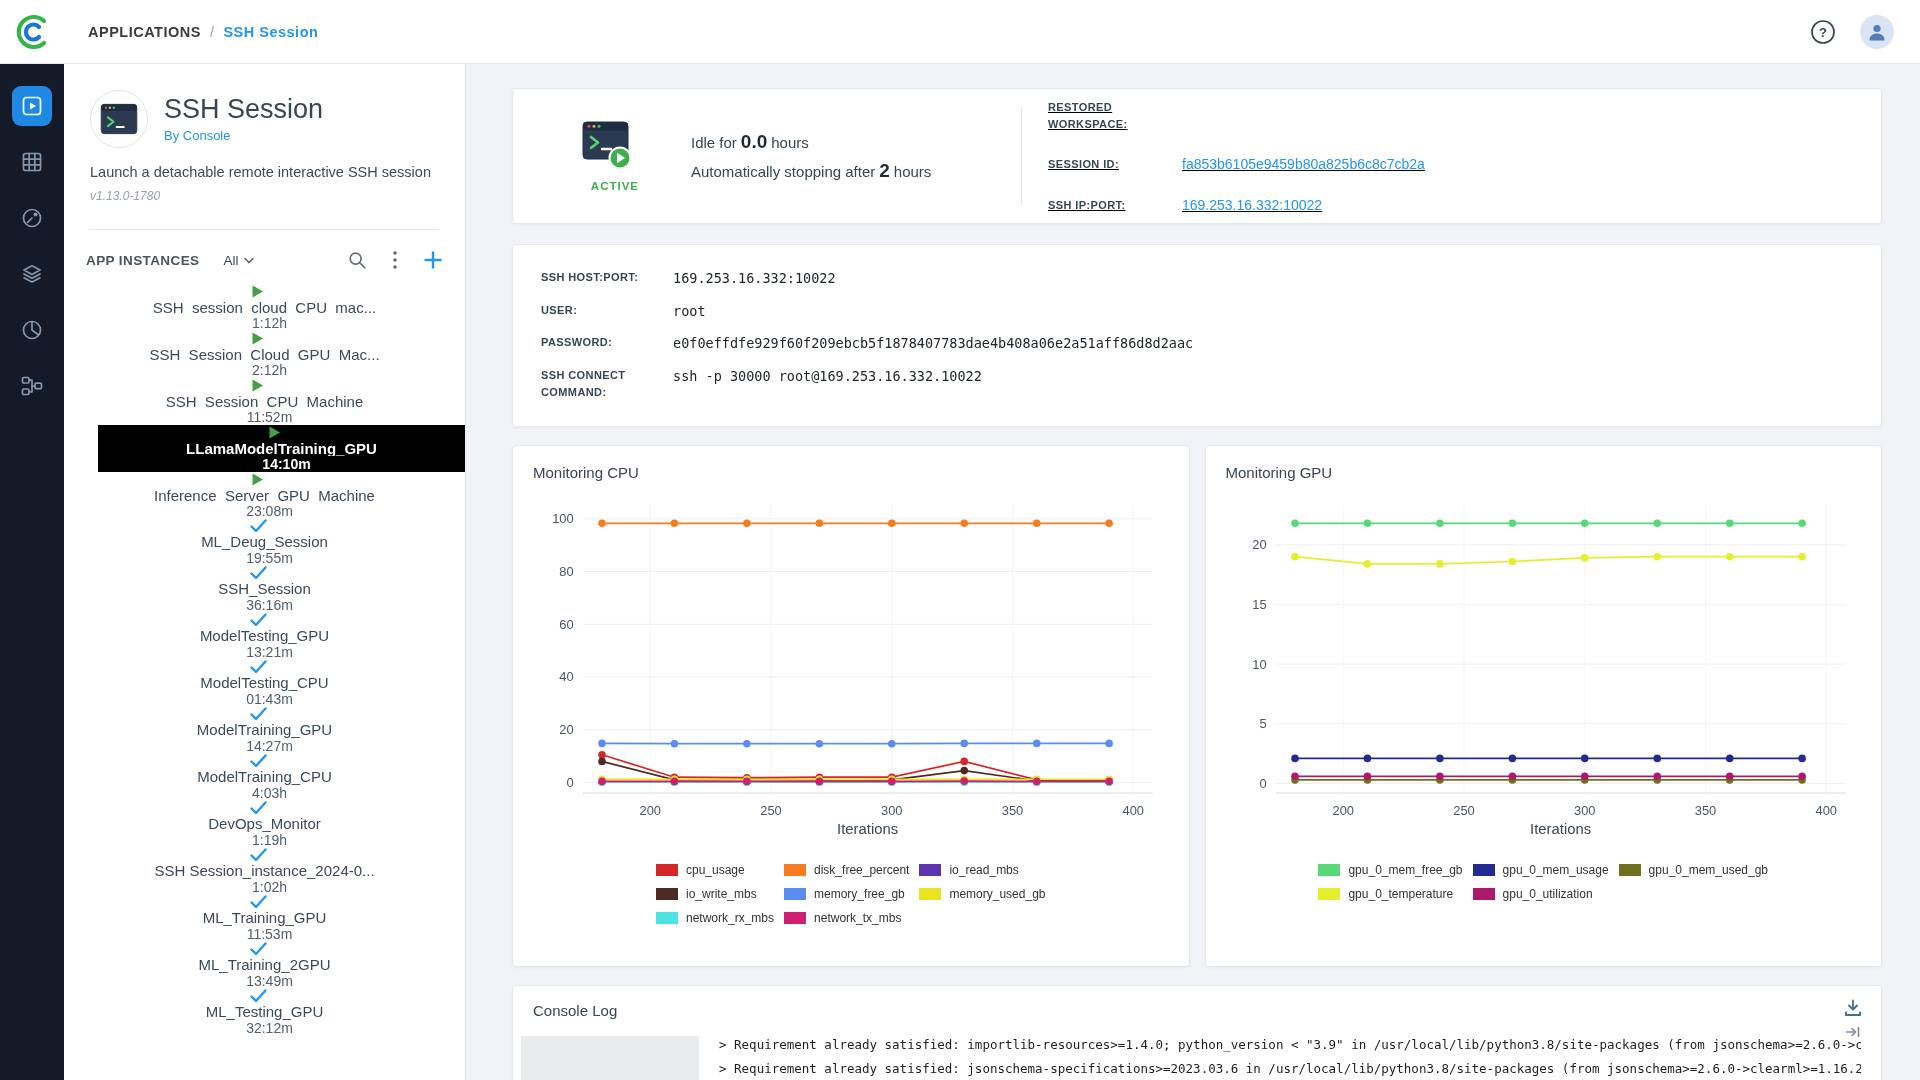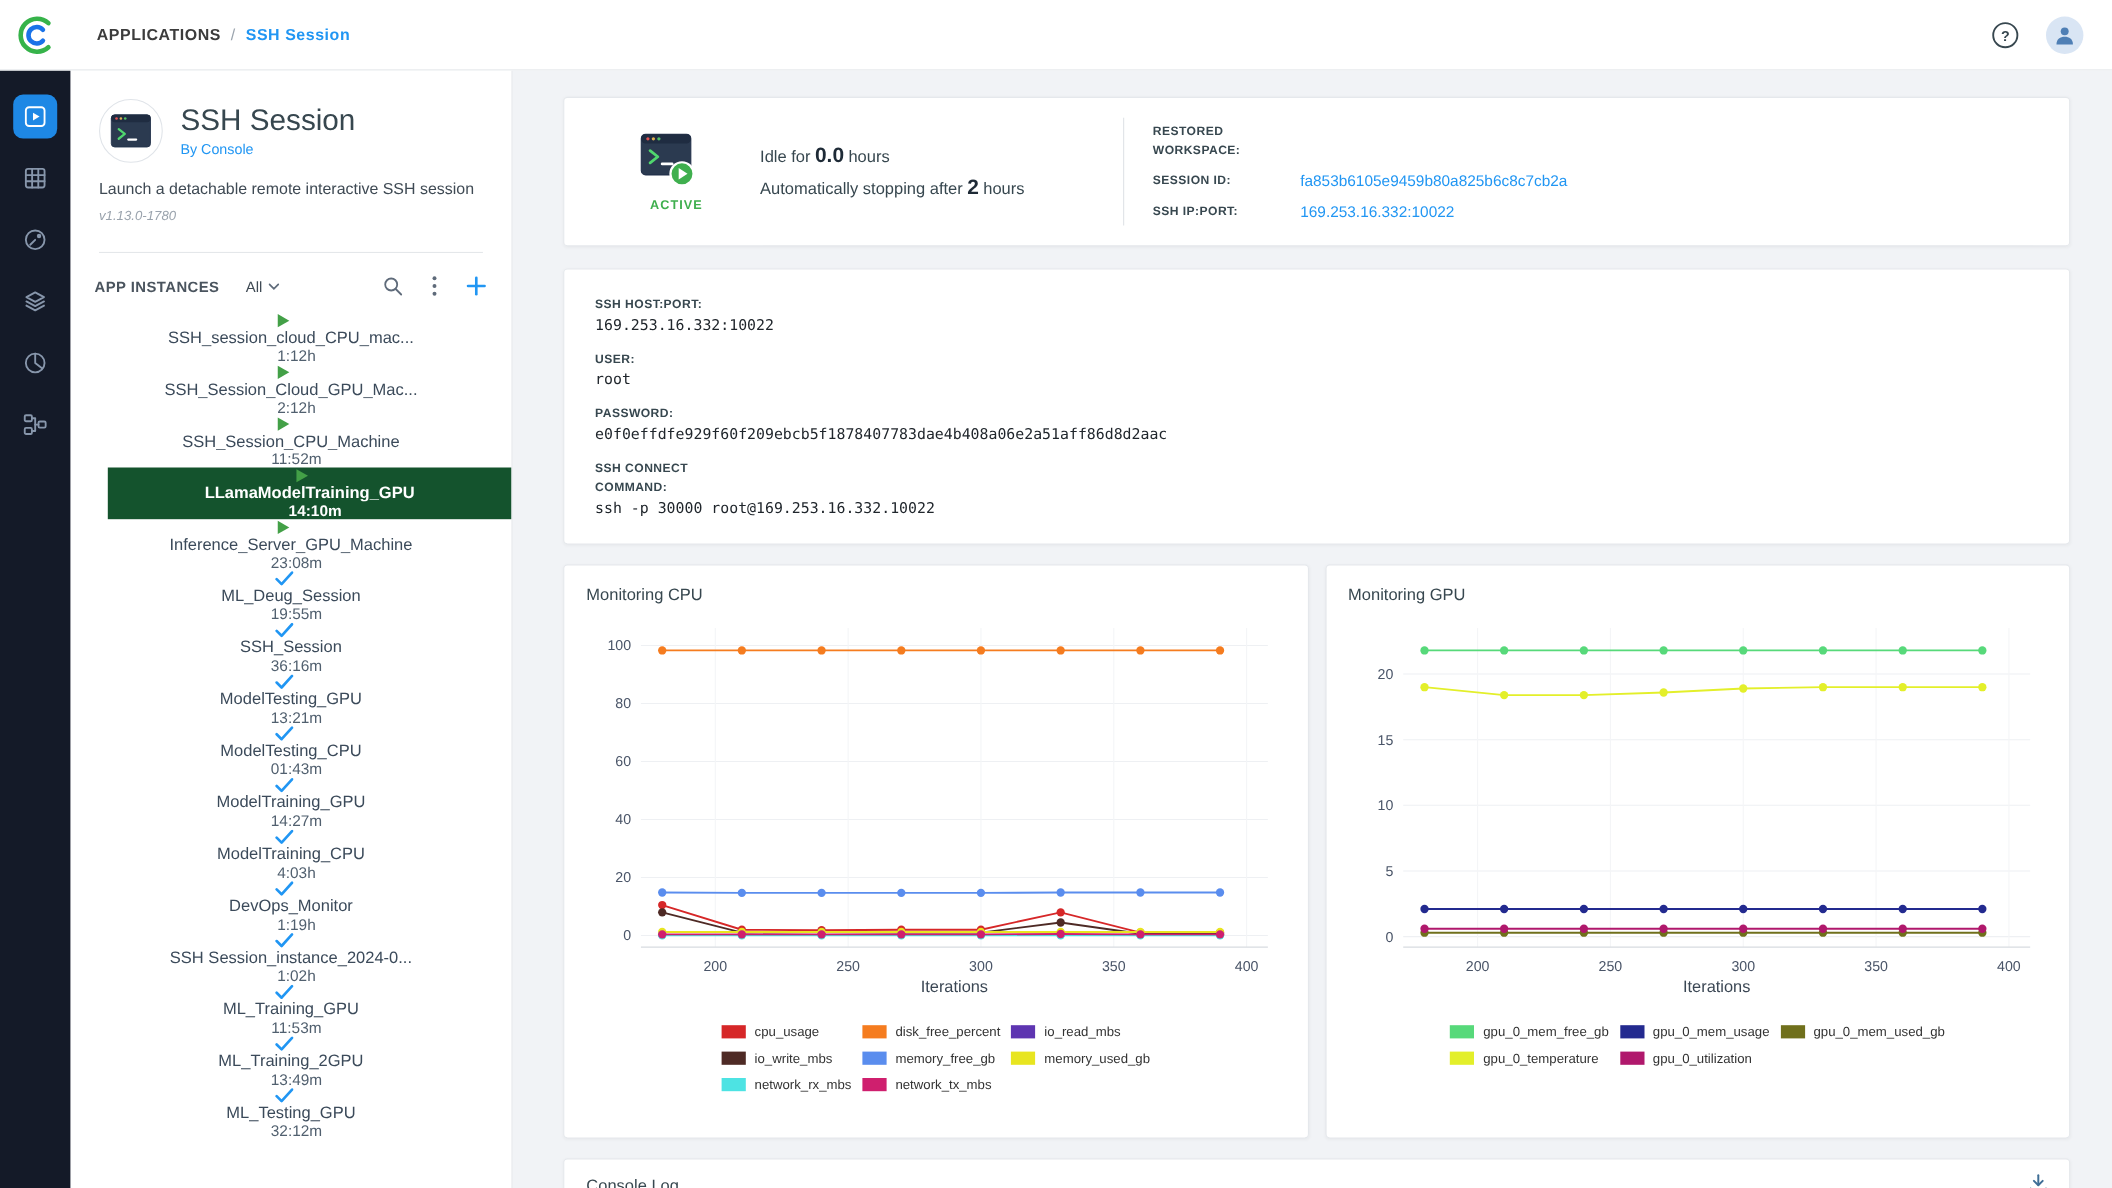--- a/index.html
+++ b/index.html
@@ -39,47 +39,47 @@
   .panel-divider { height:1px; background:#e4e7ea; margin:26px 26px 0 26px; }
 
   .instances-header { display:flex; align-items:center; padding:0 22px; height:48px; margin-top:6px; }
   .ih-title { font-size:13.5px; color:#4a545e; letter-spacing:.4px; font-weight:600; }
   .ih-filter { margin-left:24px; font-size:13.5px; color:#3f4a54; display:flex; align-items:center; gap:5px; cursor:pointer; }
   .ih-icons { margin-left:auto; display:flex; align-items:center; gap:25px; }
   .ih-icons .ibtn { cursor:pointer; display:flex; align-items:center; }
 
   .instances-list { }
   .instance-row { display:flex; align-items:center; height:47px; padding:0 22px; cursor:pointer;flex-direction:column; }
-  .instance-row.selected { background:#14532d;margin-left:34px; }
+  .instance-row.selected { background:#000000;margin-left:34px; }
   .istatus { width:30px; flex:none; display:flex; align-items:center; }
   .iname { flex:1; font-size:15px; color:#3b4a5a; white-space:nowrap; overflow:hidden; }
   .idur { font-size:14px; color:#51606f; margin-left:10px; }
   .instance-row.selected .iname, .instance-row.selected .idur { color:#fff; font-weight:600; }
 
   
   .content { position:fixed; top:64px; left:466px; right:0; bottom:0; overflow:hidden;
              padding:24px 38px 0 46px; }
   .card { background:#fff; border:1px solid #e5e8ec; border-radius:4px; box-shadow:0 1px 3px rgba(0,0,0,.04); }
 
   
   .status-card { height:136px; display:flex; align-items:center; margin-bottom:20px; }
   .sc-icon-block { margin-left:46px; width:80px; text-align:right; flex:none; }
   .sc-state { font-size:11.5px; letter-spacing:1px; color:#3faf4e; font-weight:700; margin-top:4px; }
   .sc-idle { margin-left:52px; width:290px; flex:none; }
   .sc-idle-line { font-size:15px; color:#37474f; margin:7px 0; }
   .sc-idle-line b { font-size:19px; color:#1e2a36; margin:0 4px; }
   .sc-divider { width:1px; height:98px; background:#dfe3e7; margin-left:40px; flex:none; }
-  .sc-right { margin-left:26px; display:flex; flex-direction:column; gap:11px; }
+  .sc-right { margin-left:26px; display:flex; flex-direction:column; gap:24px;text-decoration:underline; }
   .sc-row { display:flex; align-items:flex-start; }
   .sc-label { width:120px; flex:none; font-size:11px; font-weight:700; letter-spacing:.4px; color:#37474f; line-height:1.5; }
   .sc-link { font-size:14px; color:#2196f3; text-decoration:none; cursor:pointer; margin-left:14px; }
 
   
   .details-card { padding:24px 28px; margin-bottom:18px; }
-  .detail-row { display:flex; margin-bottom:15px;flex-direction:column; }
+  .detail-row { display:flex; margin-bottom:15px; }
   .detail-row:last-child { margin-bottom:0; }
   .detail-label { width:132px; flex:none; font-size:11px; font-weight:700; letter-spacing:.4px; color:#37474f; line-height:1.6; }
   .detail-value { font-family:"DejaVu Sans Mono",monospace; font-size:13.5px; color:#20262c; padding-top:1px; }
 
   
   .charts-row { display:flex; gap:15px; margin-bottom:18px; }
   .chart-card { flex:1; height:522px; padding:18px 20px 10px 20px; display:flex; flex-direction:column; }
   .chart-title { font-size:15px; color:#37474f; margin-bottom:2px; }
   .chart-svg { width:100%; height:352px; margin-top:8px; }
   .chart-legend { margin-top:20px; display:grid; grid-template-columns:repeat(3,max-content);

